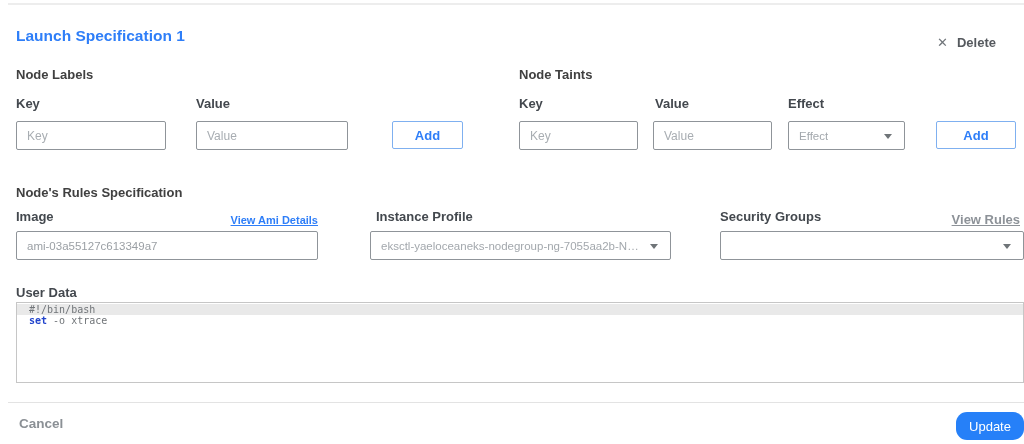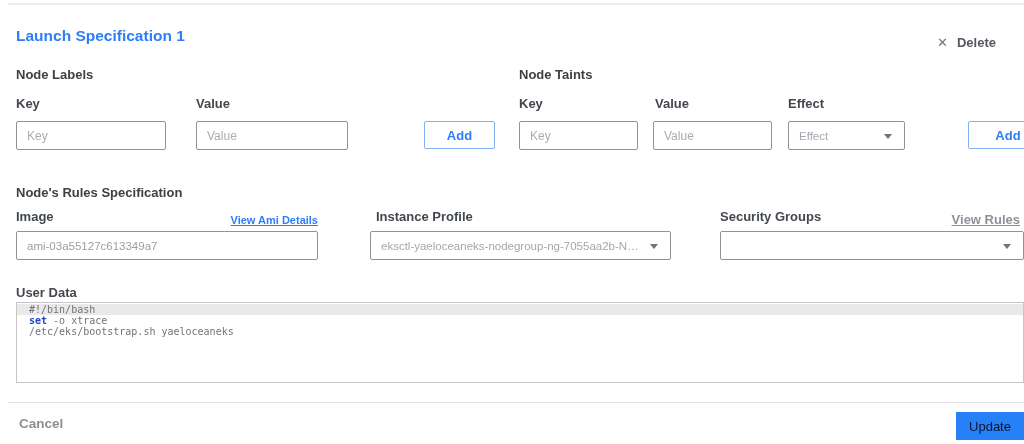--- a/index.html
+++ b/index.html
@@ -22,37 +22,37 @@
     background:#fff; font-family:"Liberation Sans", sans-serif; font-size:12px; color:#9a9fa4; padding:0 10px; outline:none; }
   .text-input::placeholder { color:#a8adb2; opacity:1; }
 
   .select { position:absolute; height:29px; border:1px solid #8f9499; border-radius:2px; background:#fff;
     display:flex; align-items:center; padding:0 28px 0 10px; cursor:pointer; }
   .select .select-text { font-size:11.5px; color:#a3a8ad; white-space:nowrap; overflow:hidden; text-overflow:ellipsis; }
   .caret { position:absolute; right:12px; top:50%; margin-top:-2px; width:0; height:0;
     border-left:4.5px solid transparent; border-right:4.5px solid transparent; border-top:5px solid #6f7478; }
 
   .add-btn { position:absolute; height:28px; background:#fff; border:1px solid #7fb0f0; border-radius:2px;
-    color:#2e7ef8; font-family:"Liberation Sans", sans-serif; font-size:13px; font-weight:bold; cursor:pointer;margin-left:32px; }
+    color:#2e7ef8; font-family:"Liberation Sans", sans-serif; font-size:13px; font-weight:bold; cursor:pointer; }
 
   .link-blue { font-size:11px; font-weight:600; color:#2e7ef8; text-decoration:underline; cursor:pointer; }
   .link-gray { font-size:13px; font-weight:600; color:#8d9298; text-decoration:underline; cursor:pointer; }
   .row-right { position:absolute; text-align:right; }
 
   .code-area { position:absolute; left:8px; top:302px; width:1008px; height:81px; border:1px solid #c6c6c6;
     font-family:"DejaVu Sans Mono", monospace; font-size:10px; line-height:11px; color:#707478; background:#fff;
     padding-top:1px; cursor:text; }
   .code-line { padding-left:12px; white-space:pre; }
   .code-line.highlight { background:#e9e9e9; }
   .kw { color:#2244cc; font-weight:bold; }
 
   .bottom-divider { position:absolute; left:0; top:402px; width:1024px; height:1px; background:#e3e3e3; }
   .cancel-btn { position:absolute; left:11px; top:416px; font-size:13.5px; font-weight:bold; color:#8b9095; cursor:pointer; }
   .update-btn { position:absolute; left:948px; top:412px; width:68px; height:28px; background:#2680f8; border:none;
-    border-radius:0; color:#0f172a; font-family:"Liberation Sans", sans-serif; font-size:13px; cursor:pointer; }
+    border-radius:11px; color:#ffffff; font-family:"Liberation Sans", sans-serif; font-size:13px; cursor:pointer; }
 </style>
 </head>
 <body>
 
 <div class="page">
 
   <div class="top-divider"></div>
 
   <div class="page-title">Launch Specification 1</div>
 
@@ -100,20 +100,19 @@
   </div>
   <div class="select" style="left:712px; top:231px; width:304px;">
     <span class="select-text"></span>
     <span class="caret"></span>
   </div>
 
   <div class="field-label" style="left:8px; top:285px;">User Data</div>
   <div class="code-area">
     <div class="code-line highlight">#!/bin/bash</div>
     <div class="code-line"><span class="kw">set</span><span> -o xtrace</span></div>
-    <div class="code-line">/etc/eks/bootstrap.sh yaeloceaneks</div>
   </div>
 
   <div class="bottom-divider"></div>
   <div class="cancel-btn">Cancel</div>
   <button class="update-btn">Update</button>
 
 </div>
 
 </body></html>

